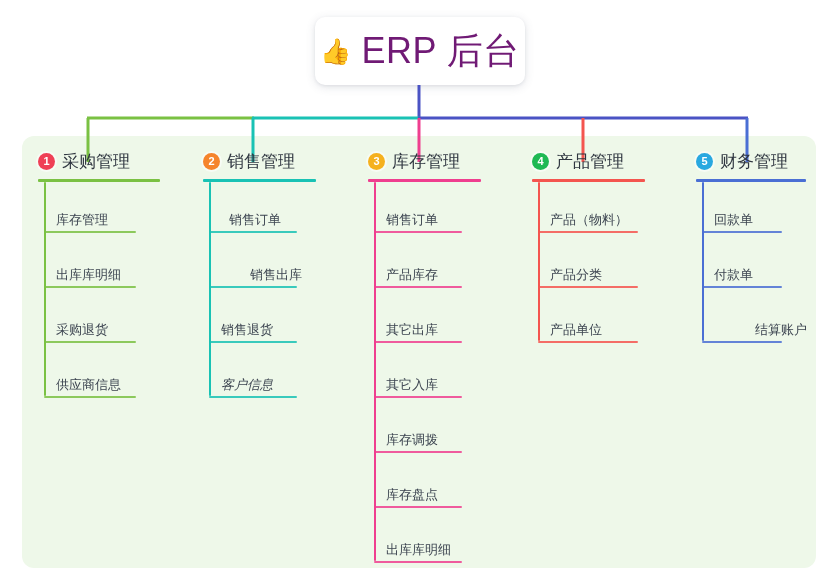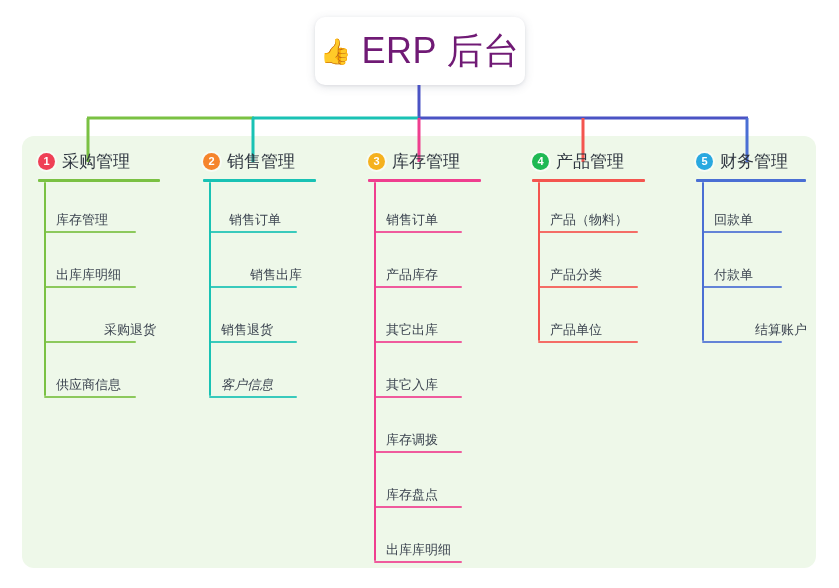--- a/index.html
+++ b/index.html
@@ -79,21 +79,21 @@
         <div class="branch-head" style="padding-left: 0px;">
           <span class="badge" style="background: rgb(239, 64, 86);">1</span>
           <span class="branch-title">采购管理</span>
         </div>
         <div class="head-rule" style="left: 0px; top: 34px; width: 122px; background: rgb(122, 193, 67);"></div>
         <div class="spine" style="left: 6px; top: 37px; height: 214px; background: rgb(122, 193, 67);"></div>
         <div class="leaf-label" style="left: 18px; top: 66px;">库存管理</div>
         <div class="leaf-rule" style="left: 6px; top: 86px; width: 92px; background: rgb(122, 193, 67); opacity: 0.85;"></div>
         <div class="leaf-label" style="left: 18px; top: 121px;">出库库明细</div>
         <div class="leaf-rule" style="left: 6px; top: 141px; width: 92px; background: rgb(122, 193, 67); opacity: 0.85;"></div>
-        <div class="leaf-label" style="left: 18px; top: 176px; margin-left: 48px;">采购退货</div>
+        <div class="leaf-label" style="left: 18px; top: 176px;">采购退货</div>
         <div class="leaf-rule" style="left: 6px; top: 196px; width: 92px; background: rgb(122, 193, 67); opacity: 0.85;"></div>
         <div class="leaf-label" style="left: 18px; top: 231px;">供应商信息</div>
         <div class="leaf-rule" style="left: 6px; top: 251px; width: 92px; background: rgb(122, 193, 67); opacity: 0.85;"></div>
       </div>
       <div class="branch" style="left: 203px;">
         <div class="branch-head" style="padding-left: 0px;">
           <span class="badge" style="background: rgb(245, 132, 44);">2</span>
           <span class="branch-title">销售管理</span>
         </div>
         <div class="head-rule" style="left: 0px; top: 34px; width: 113px; background: rgb(25, 194, 180);"></div>

